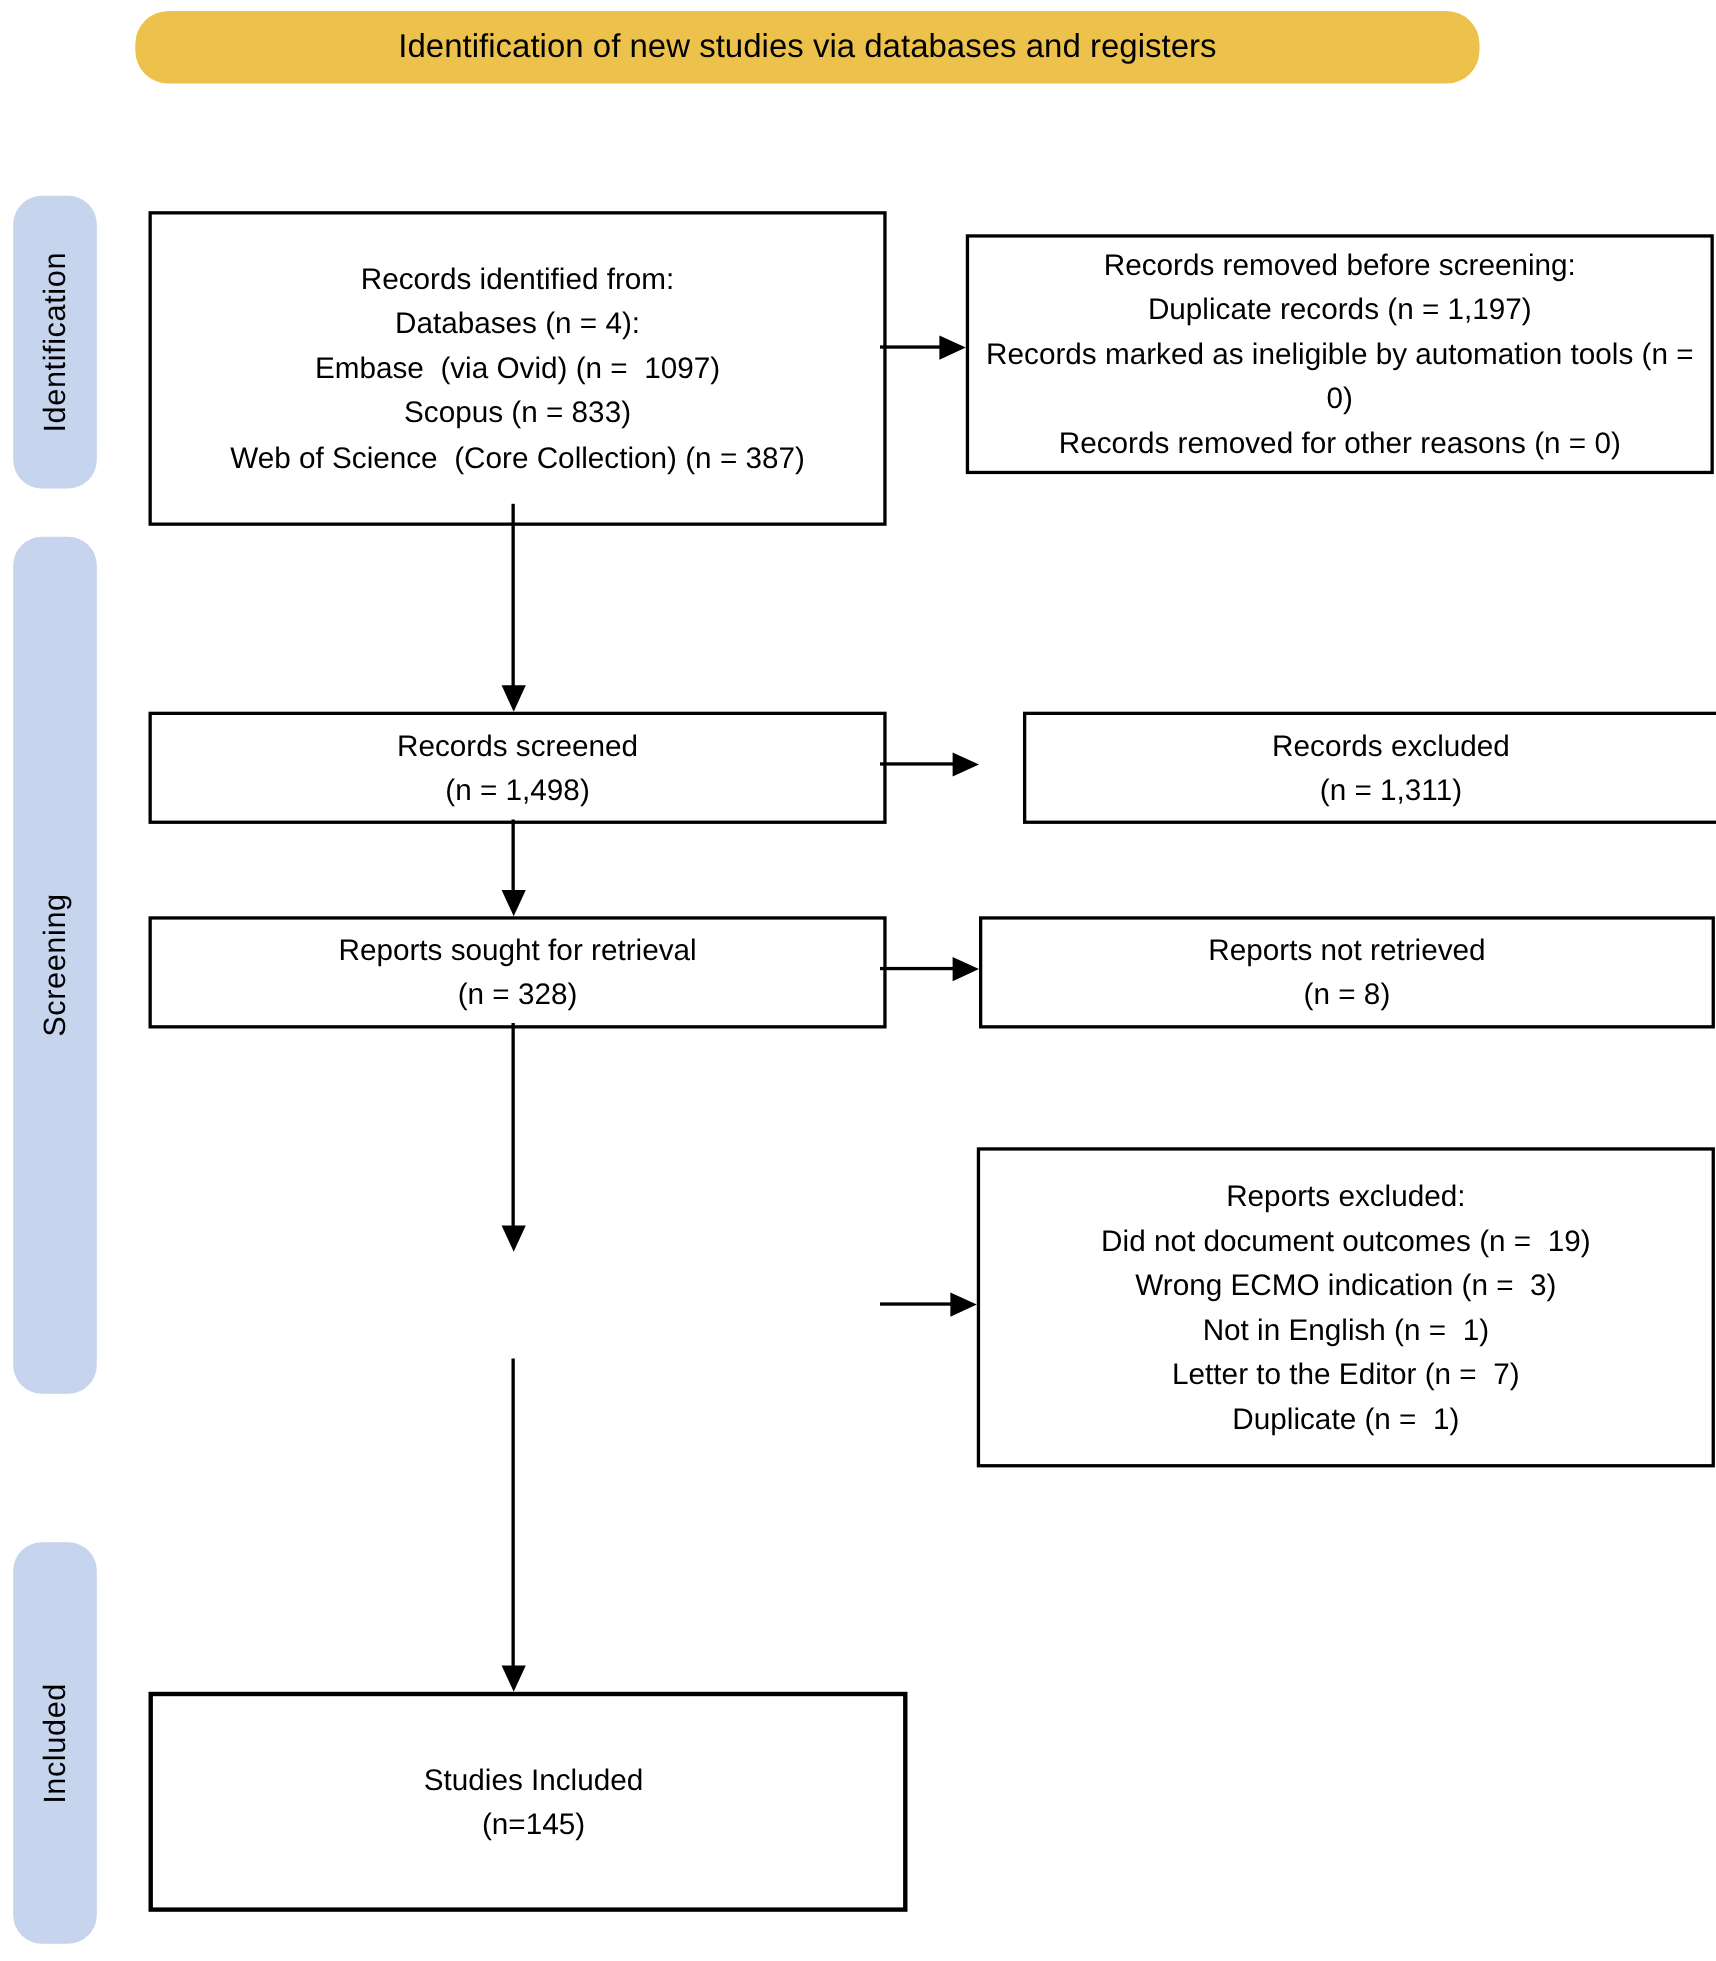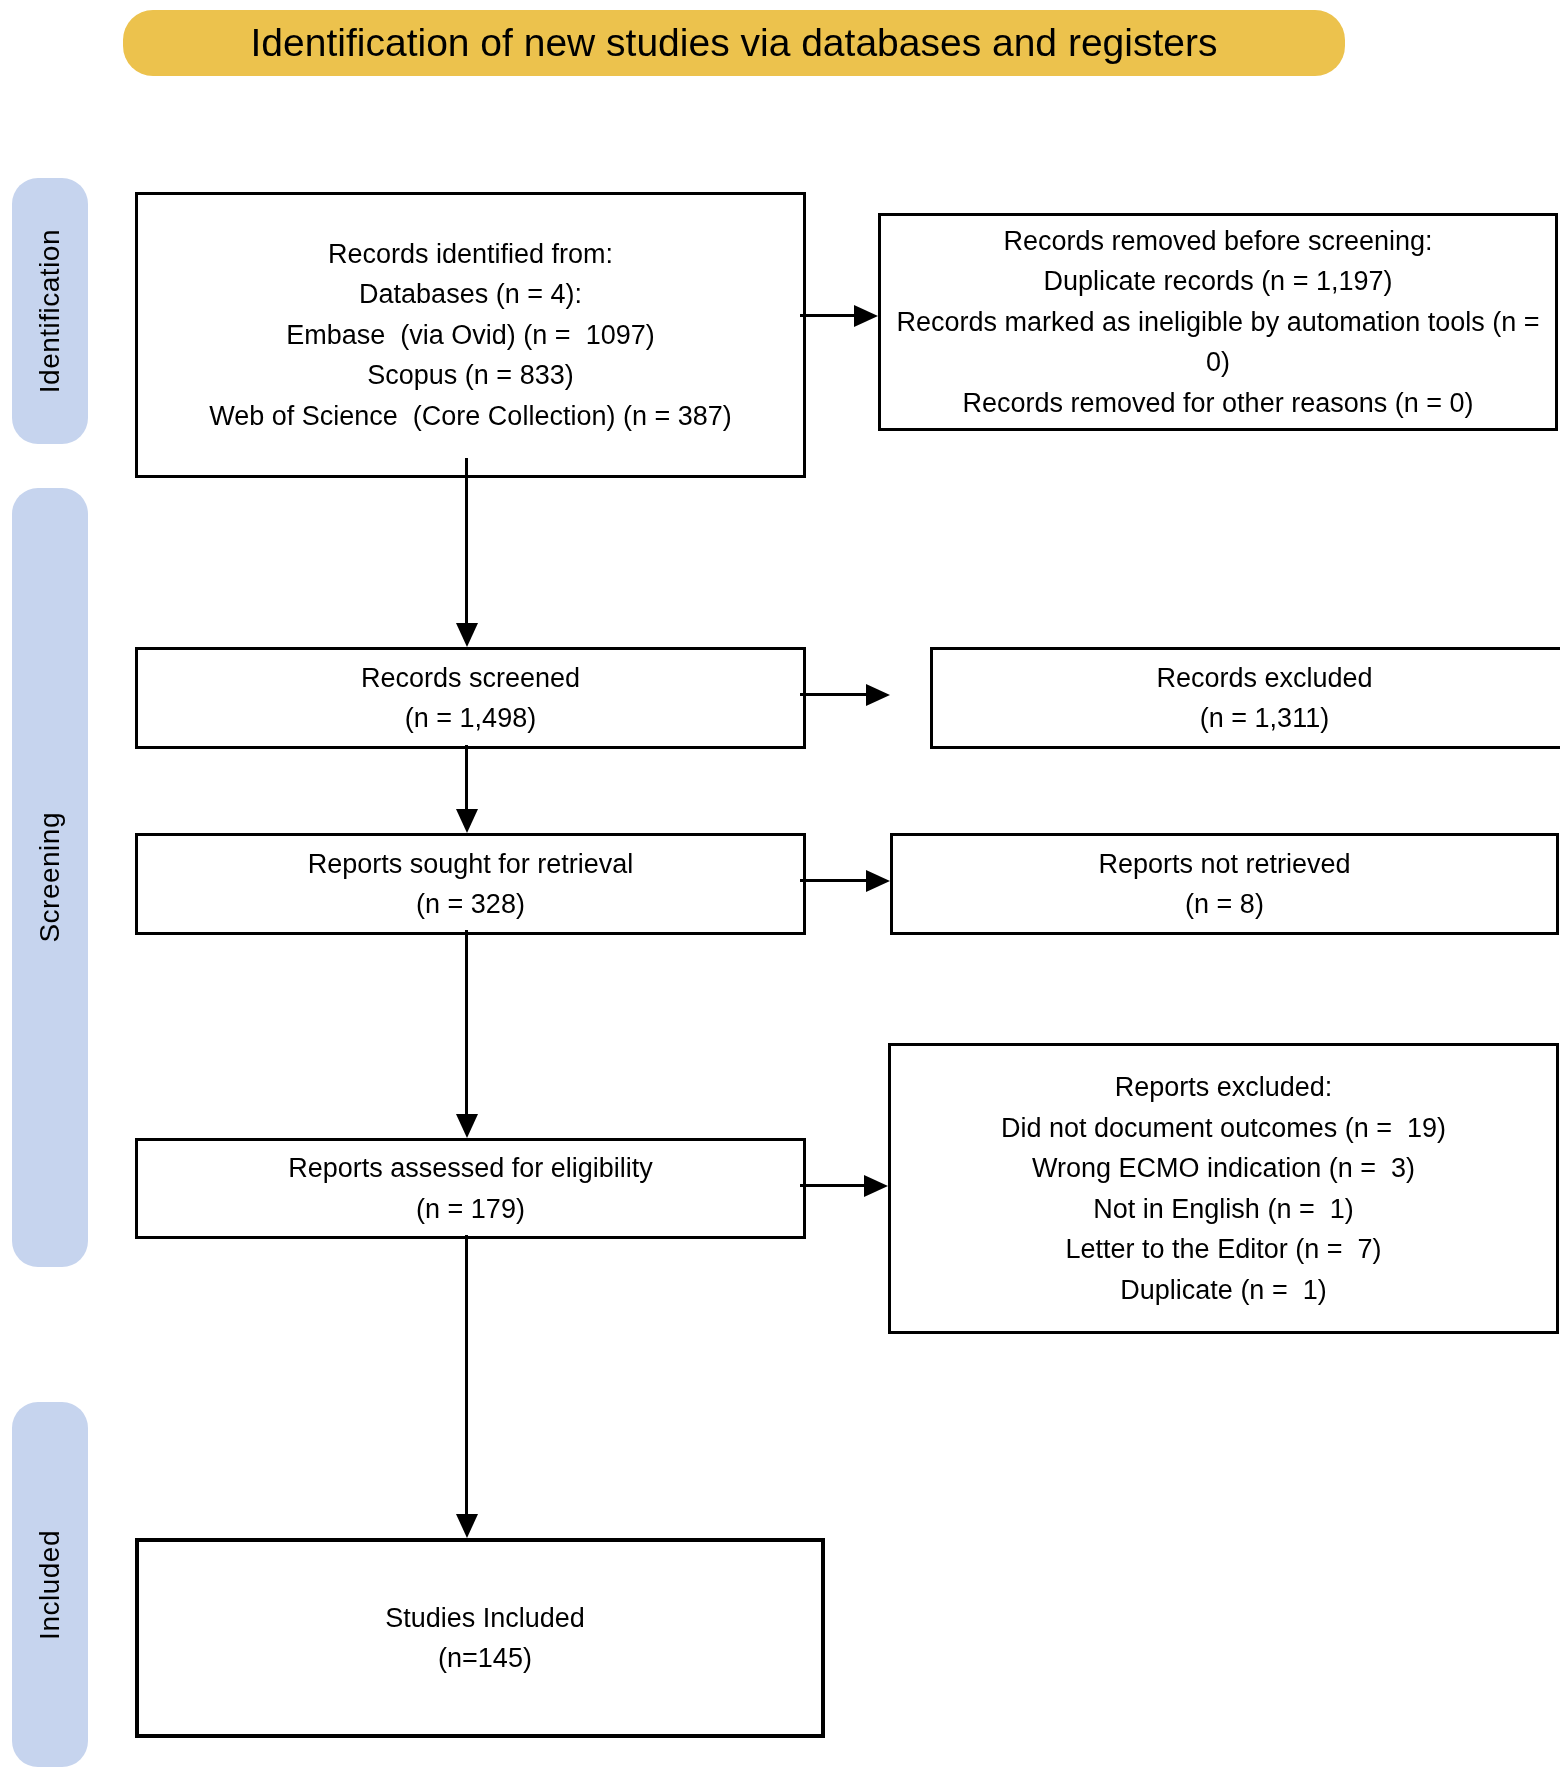--- a/index.html
+++ b/index.html
@@ -5,21 +5,21 @@
   html,body{margin:0;padding:0;background:#fff;}
   .canvas{
     position:relative;width:1560px;height:1783px;background:#ffffff;
     font-family:"Liberation Sans","DejaVu Sans",sans-serif;color:#000;
     overflow:hidden;
   }
   .banner{
     position:absolute;left:123px;top:10px;width:1222px;height:66px;
     background:#ECC24D;border-radius:30px;
     display:flex;align-items:center;justify-content:center;
-    font-size:39px;
+    font-size:30px;
   }
   .stage{
     position:absolute;left:12px;width:76px;background:#C6D4EE;border-radius:26px;
     display:flex;align-items:center;justify-content:center;
   }
   .stage span{
     writing-mode:vertical-rl;transform:rotate(180deg);
     font-size:28px;letter-spacing:0.5px;white-space:nowrap;
   }
   .box{
@@ -69,24 +69,20 @@
   <div class="box" style="left:135px;top:647px;width:665px;height:96px;">
       <div>Records screened</div>
       <div>(n = 1,498)</div>
     </div>
 
   <div class="box" style="left:135px;top:833px;width:665px;height:96px;">
       <div>Reports sought for retrieval</div>
       <div>(n = 328)</div>
     </div>
 
-  <div class="box" style="left:135px;top:1138px;width:665px;height:95px;">
-      <div>Reports assessed for eligibility</div>
-      <div>(n = 179)</div>
-    </div>
 
   <div class="box thick" style="left:135px;top:1538px;width:672px;height:192px;padding-left:10px;">
       <div>Studies Included</div>
       <div>(n=145)</div>
     </div>
 
   <div class="box" style="left:878px;top:213px;width:674px;height:212px;">
       <div>Records removed before screening:</div>
       <div>Duplicate records (n = 1,197)</div>
       <div>Records marked as ineligible by automation tools (n = 0)</div>

